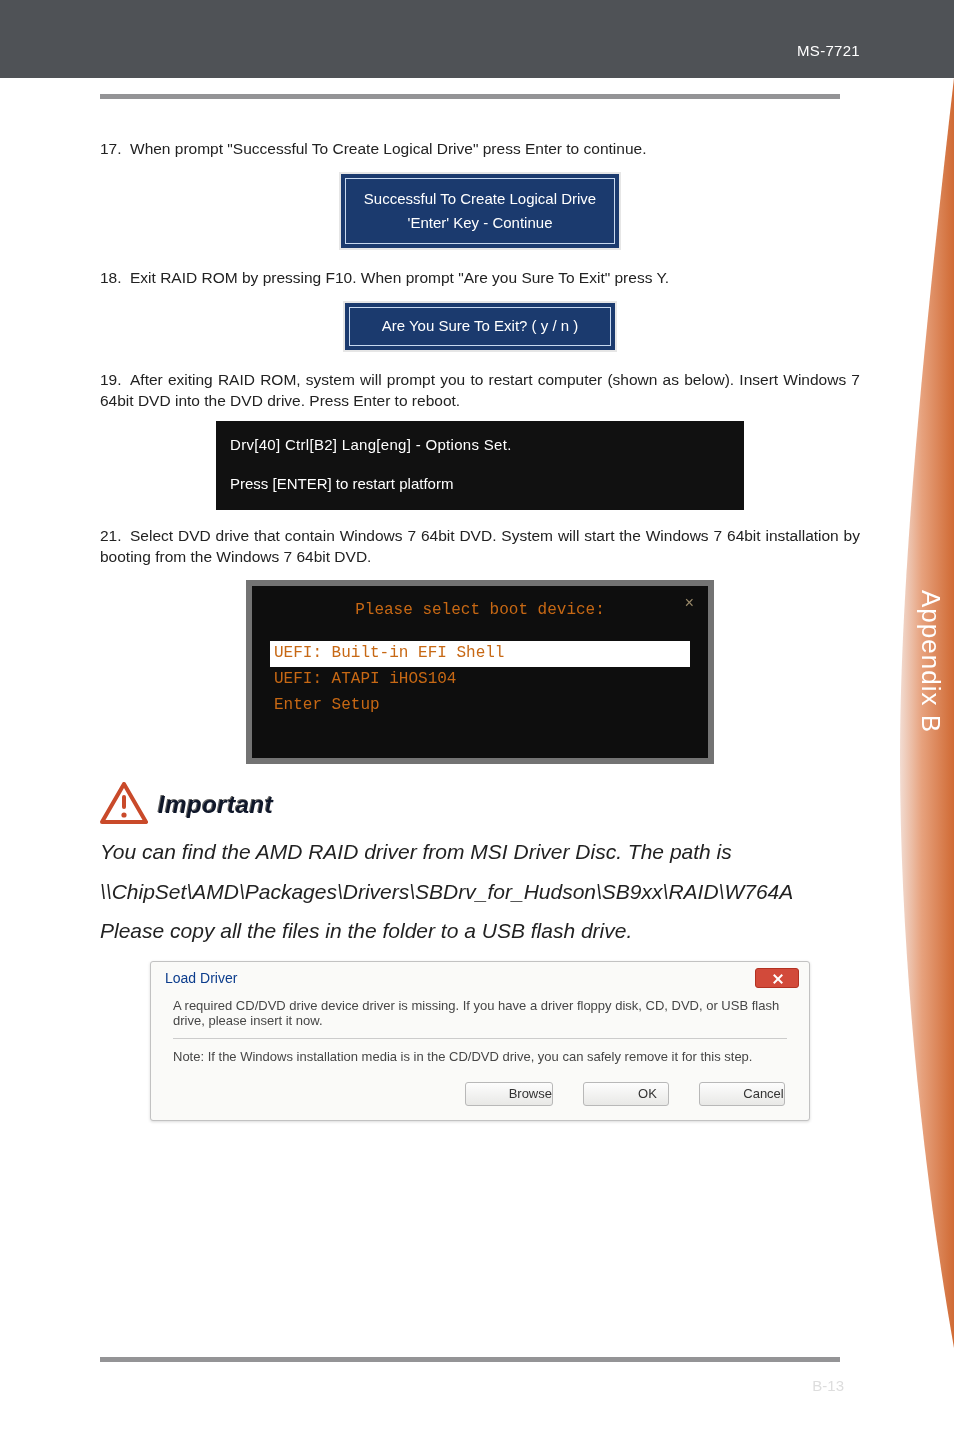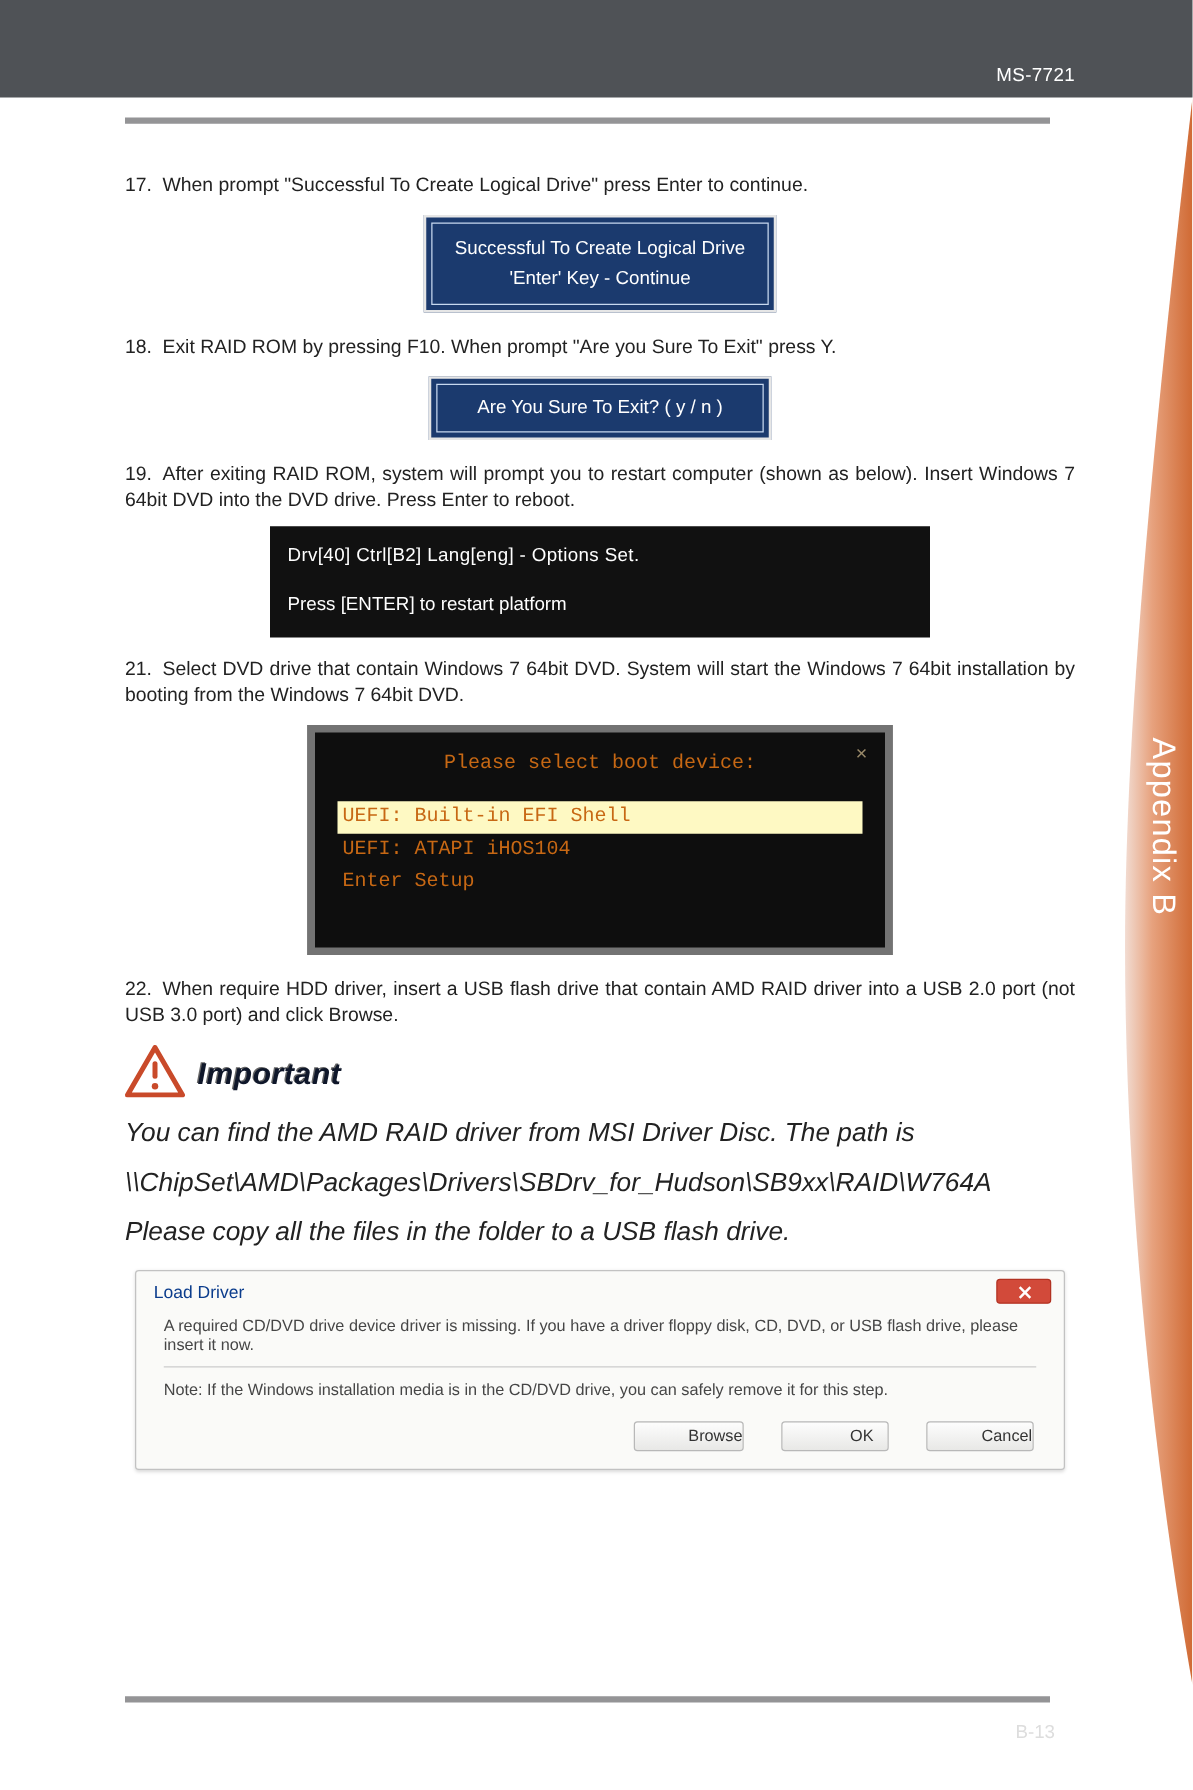--- a/index.html
+++ b/index.html
@@ -1,45 +1,45 @@
 <!DOCTYPE html>
 <html><head>
 <meta charset="utf-8">
 <style>
   * { box-sizing: border-box; margin: 0; padding: 0; }
   html, body { width: 954px; height: 1432px; font-family: Arial, Helvetica, sans-serif; background: #fff; color: #3a3a3a; }
   .header-bar { position: absolute; top: 0; left: 0; right: 0; height: 78px; background: #4f5256; }
-  .header-model { position: absolute; top: 52px; right: 94px; color: #fff; font-size: 15px; letter-spacing: 0.3px; text-align: center; }
+  .header-model { position: absolute; top: 42px; right: 94px; color: #fff; font-size: 15px; letter-spacing: 0.3px; text-align: center; }
   .page-body { position: absolute; top: 85px; left: 0; width: 860px; padding: 0 0 0 100px; }
   .gray-divider { position: absolute; top: 94px; left: 100px; width: 740px; height: 5px; background: #949496; }
   ol.steps { list-style: none; margin-top: 54px; }
   ol.steps li { font-size: 15.5px; line-height: 1.35; margin-bottom: 10px; color: #222; text-align: justify; }
   .num { display: inline-block; width: 30px; }
   .blue-box-wrapper { text-align: center; margin: 12px 0 18px 0; }
   .blue-box { display: inline-block; background: #1b3a6e; border: 2px solid #e6e6e6; padding: 4px; }
   .blue-box-inner { border: 1px solid #c7d8ef; padding: 10px 18px; color: #fff; font-size: 15px; text-align: center; }
   .blue-box-inner .line1 { display: block; }
   .blue-box-inner .line2 { display: block; margin-top: 4px; }
   .blue-box-single { padding: 8px 32px; }
   .dark-panel-wrapper { text-align: center; margin: 10px 0 16px 0; }
   .dark-panel { display: inline-block; background: #111; color: #fff; padding: 14px 20px 16px 14px; text-align: left; font-size: 15px; width: 528px; }
   .dark-panel .dline1 { display: block; margin-bottom: 18px; letter-spacing: 0.3px; }
   .dark-panel .dline2 { display: block; }
   .boot-screenshot { margin: 12px auto 18px auto; width: 468px; background: #0e0e0e; border: 6px solid #737373; font-family: 'Courier New', monospace; font-size: 16px; color: #c76814; padding: 14px 18px 40px 18px; position: relative; }
   .boot-screenshot .close { position: absolute; top: 8px; right: 14px; color: #9a8a6a; font-size: 16px; }
   .boot-screenshot .b-title { color: #c76814; text-align: center; display: block; margin-bottom: 20px; }
-  .boot-screenshot .b-sel { background: #fef9c3; color: #c76814; display: block; padding: 2px 4px; }
+  .boot-screenshot .b-sel { background: #ffffff; color: #c76814; display: block; padding: 2px 4px; }
   .boot-screenshot .b-row { color: #c76814; display: block; padding: 2px 4px; }
   .boot-screenshot .b-enter { color: #c76814; display: block; padding: 2px 4px; }
   .important-row { display: flex; align-items: center; gap: 10px; margin: 12px 0 8px 0; }
   .important-icon svg { width: 48px; height: 42px; }
   .important-label { font-family: Arial, sans-serif; font-weight: bold; font-style: italic; font-size: 24px; color: #0f172a; text-shadow: 1px 1px 0 #fff, -1px -1px 0 #666; letter-spacing: 0.5px; }
   .italic-note { font-style: italic; font-size: 21px; line-height: 1.5; color: #222; }
   .italic-note .path { display: block; margin: 8px 0; font-style: italic; }
-  .dialog { width: 744px; margin: 14px auto 0 auto; border: 1px solid #c2c2c2; background: #fafaf8; border-radius: 3px; overflow: hidden; box-shadow: 0 1px 3px rgba(0,0,0,0.15); }
+  .dialog { width: 660px; margin: 14px auto 0 auto; border: 1px solid #c2c2c2; background: #fafaf8; border-radius: 3px; overflow: hidden; box-shadow: 0 1px 3px rgba(0,0,0,0.15); }
   .dialog-title { display: flex; justify-content: space-between; align-items: center; padding: 6px 10px 4px 14px; color: #0b3c8c; font-size: 14px; }
   .dialog-close { display: inline-block; width: 44px; height: 20px; background: #d24a3a; border: 1px solid #b23222; border-radius: 3px; position: relative; }
   .dialog-close::before, .dialog-close::after { content: ''; position: absolute; width: 12px; height: 2px; background: #fff; top: 9px; left: 16px; }
   .dialog-close::before { transform: rotate(45deg); }
   .dialog-close::after { transform: rotate(-45deg); }
   .dialog-body { padding: 6px 22px 12px 22px; font-size: 13px; color: #464646; }
   .dialog-body .divider { height: 1px; background: #ccc; margin: 10px 0; }
   .dialog-buttons { display: flex; justify-content: flex-end; gap: 30px; padding: 6px 24px 14px 24px; }
   .dialog-buttons button { min-width: 86px; height: 24px; font-size: 13px; border: 1px solid #b8b8b8; background: linear-gradient(#fdfdfd,#e8e8e6); border-radius: 3px; color: #333; padding-left: 43px; }
   .side-tab { position: absolute; right: 0; top: 78px; width: 60px; height: 1270px; overflow: hidden; }
@@ -109,23 +109,20 @@
       <span class="num">21.</span><span>Select DVD drive that contain Windows 7 64bit DVD. System will start the Windows 7 64bit installation by booting from the Windows 7 64bit DVD.</span>
       <div class="boot-screenshot">
         <span class="close">×</span>
         <span class="b-title">Please select boot device:</span>
         <span class="b-sel">UEFI: Built-in EFI Shell</span>
         <span class="b-row">UEFI: ATAPI   iHOS104</span>
         <span class="b-enter">Enter Setup</span>
       </div>
     </li>
 
-    <li style="text-align:justify;">
-      <span class="num">22.</span><span>When require HDD driver, insert a USB flash drive that contain AMD RAID driver into a USB 2.0 port (not USB 3.0 port) and click Browse.</span>
-    </li>
   </ol>
 
   <div class="important-row">
     <span class="important-icon">
       <svg viewBox="0 0 48 42">
         <path d="M24 2 L46 40 L2 40 Z" fill="none" stroke="#c94a2a" stroke-width="4" stroke-linejoin="round"></path>
         <rect x="22" y="13" width="4" height="14" fill="#c94a2a" rx="2"></rect>
         <circle cx="24" cy="33" r="2.6" fill="#c94a2a"></circle>
       </svg>
     </span>

